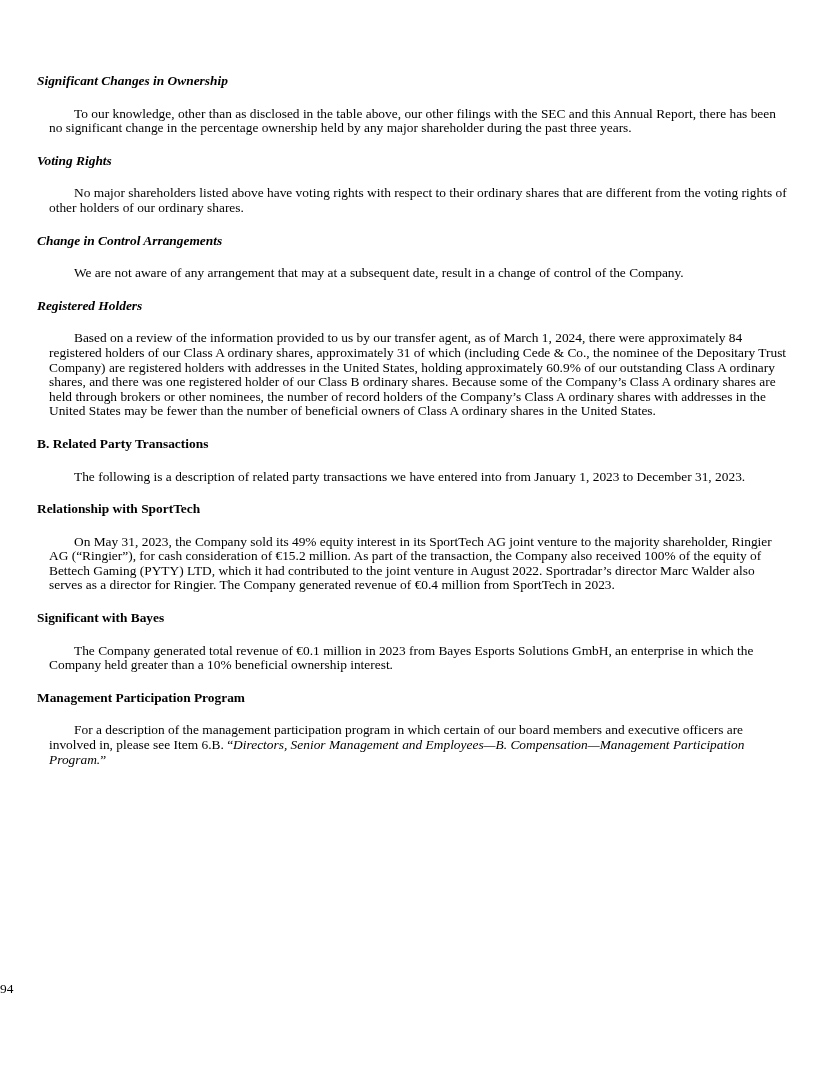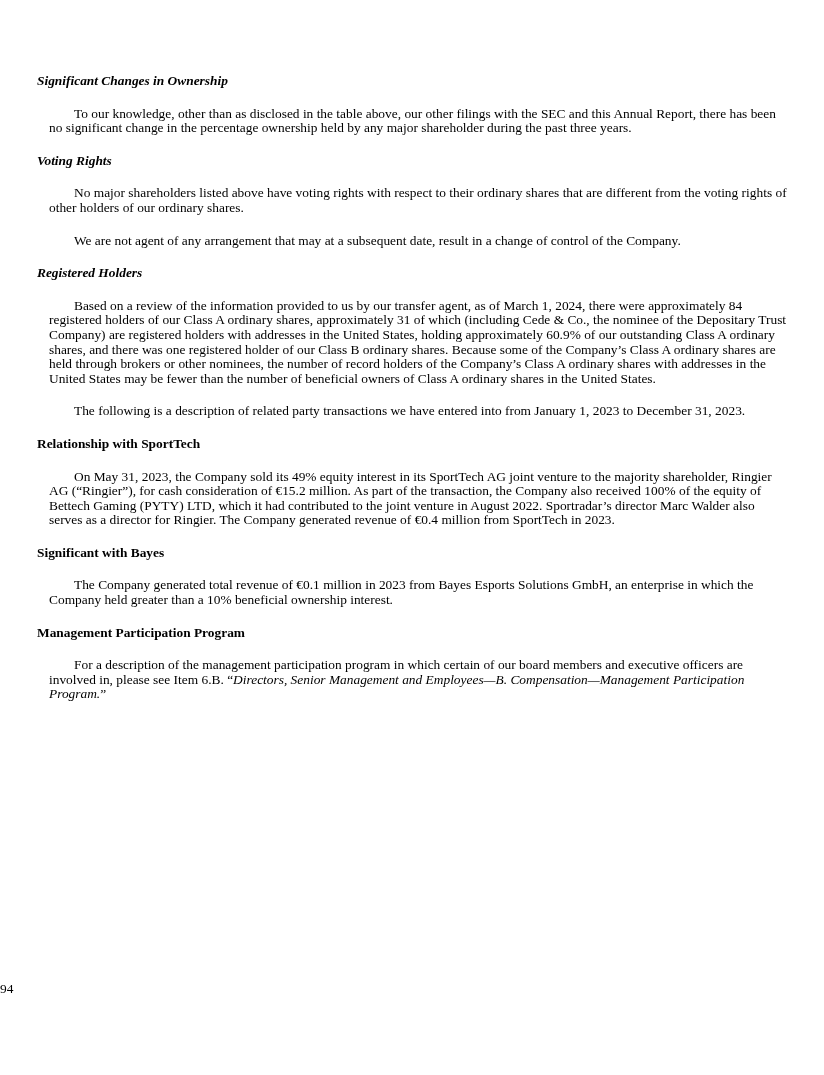--- a/index.html
+++ b/index.html
@@ -47,25 +47,27 @@
 
 <div class="page">
   <main class="content">
 
     <h3 class="hd italic">Significant Changes in Ownership</h3>
     <p>To our knowledge, other than as disclosed in the table above, our other filings with the SEC and this Annual Report, there has been no significant change in the percentage ownership held by any major shareholder during the past three years.</p>
 
     <h3 class="hd italic">Voting Rights</h3>
     <p>No major shareholders listed above have voting rights with respect to their ordinary shares that are different from the voting rights of other holders of our ordinary shares.</p>
 
-    <p>We are not agent of any arrangement that may at a subsequent date, result in a change of control of the Company.</p>
+    <h3 class="hd italic">Change in Control Arrangements</h3>
+    <p>We are not aware of any arrangement that may at a subsequent date, result in a change of control of the Company.</p>
 
     <h3 class="hd italic">Registered Holders</h3>
     <p>Based on a review of the information provided to us by our transfer agent, as of March 1, 2024, there were approximately 84 registered holders of our Class A ordinary shares, approximately 31 of which (including Cede &amp; Co., the nominee of the Depositary Trust Company) are registered holders with addresses in the United States, holding approximately 60.9% of our outstanding Class A ordinary shares, and there was one registered holder of our Class B ordinary shares. Because some of the Company’s Class A ordinary shares are held through brokers or other nominees, the number of record holders of the Company’s Class A ordinary shares with addresses in the United States may be fewer than the number of beneficial owners of Class A ordinary shares in the United States.</p>
 
+    <h3 class="hd">B. Related Party Transactions</h3>
     <p>The following is a description of related party transactions we have entered into from January 1, 2023 to December 31, 2023.</p>
 
 
     <h3 class="hd">Relationship with SportTech</h3>
     <p>On May 31, 2023, the Company sold its 49% equity interest in its SportTech AG joint venture to the majority shareholder, Ringier AG (“Ringier”), for cash consideration of €15.2 million. As part of the transaction, the Company also received 100% of the equity of Bettech Gaming (PYTY) LTD, which it had contributed to the joint venture in August 2022. Sportradar’s director Marc Walder also serves as a director for Ringier.  The Company generated revenue of €0.4 million from SportTech in 2023.</p>
 
     <h3 class="hd">Significant with Bayes</h3>
     <p>The Company generated total revenue of €0.1 million in 2023 from Bayes Esports Solutions GmbH, an enterprise in which the Company held greater than a 10% beneficial ownership interest.</p>
 
     <h3 class="hd">Management Participation Program</h3>

